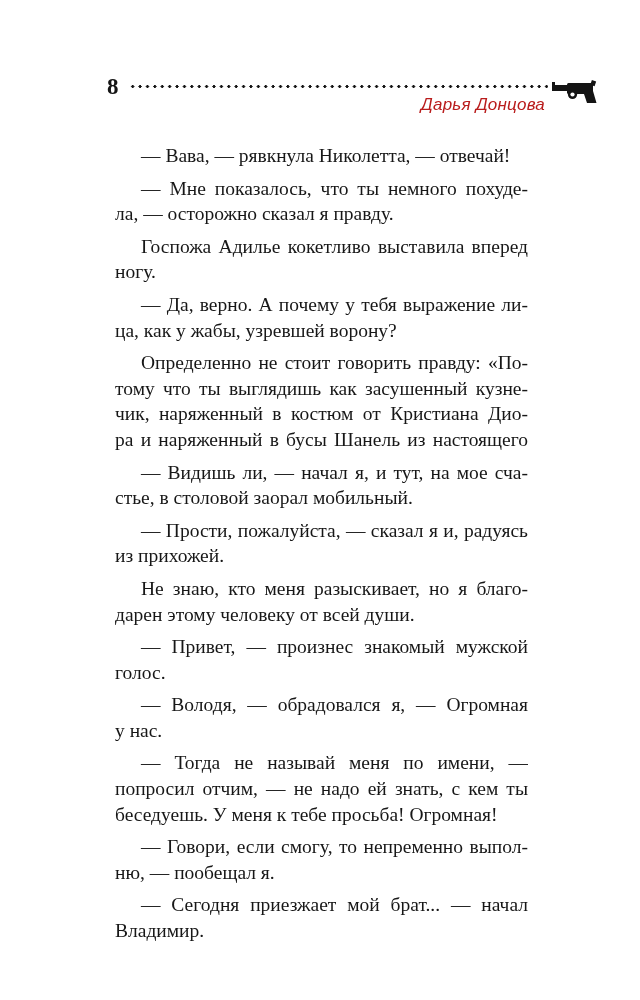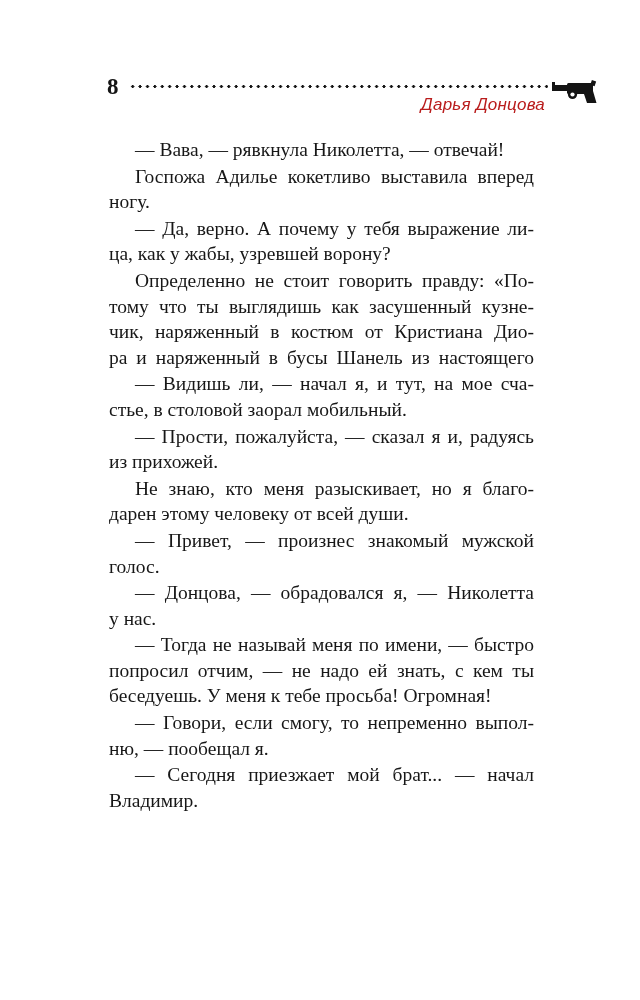--- a/index.html
+++ b/index.html
@@ -48,21 +48,21 @@
   
   #page-text {
     position: absolute;
     left: 108px;
     top: 136px;
     width: 427px;
     font-family: "Liberation Serif", serif;
     font-size: 19.5px;
     color: #171717;
   }
-  .para { margin: 1px; }
+  .para { margin: 7px; }
   .line {
     height: 25.6px;
     line-height: 25.6px;
     text-align: left;
     white-space: normal;
     overflow: hidden;
   }
   .line.fill { text-align: justify; text-align-last: justify; }
   .line.first { text-indent: 26px; }
 </style>
@@ -89,20 +89,24 @@
     </svg>
 
     <div class="author">Дарья Донцова</div>
   </div>
 
   <div id="page-text">
       <div class="para">
         <div class="line first">— Вава, — рявкнула Николетта, — отвечай!</div>
       </div>
       <div class="para">
+        <div class="line first fill">— Мне показалось, что ты немного похуде-</div>
+        <div class="line">ла, — осторожно сказал я правду.</div>
+      </div>
+      <div class="para">
         <div class="line first fill">Госпожа Адилье кокетливо выставила вперед</div>
         <div class="line">ногу.</div>
       </div>
       <div class="para">
         <div class="line first fill">— Да, верно. А почему у тебя выражение ли-</div>
         <div class="line">ца, как у жабы, узревшей ворону?</div>
       </div>
       <div class="para">
         <div class="line first fill">Определенно не стоит говорить правду: «По-</div>
         <div class="line fill">тому что ты выглядишь как засушенный кузне-</div>
@@ -119,21 +123,21 @@
       </div>
       <div class="para">
         <div class="line first fill">Не знаю, кто меня разыскивает, но я благо-</div>
         <div class="line">дарен этому человеку от всей души.</div>
       </div>
       <div class="para">
         <div class="line first fill">— Привет, — произнес знакомый мужской</div>
         <div class="line">голос.</div>
       </div>
       <div class="para">
-        <div class="line first fill">— Донцова, — обрадовался я, — Николетта</div>
+        <div class="line first fill">— Володя, — обрадовался я, — Огромная</div>
         <div class="line">у нас.</div>
       </div>
       <div class="para">
         <div class="line first fill">— Тогда не называй меня по имени, — быстро</div>
         <div class="line fill">попросил отчим, — не надо ей знать, с кем ты</div>
         <div class="line">беседуешь. У меня к тебе просьба! Огромная!</div>
       </div>
       <div class="para">
         <div class="line first fill">— Говори, если смогу, то непременно выпол-</div>
         <div class="line">ню, — пообещал я.</div>

